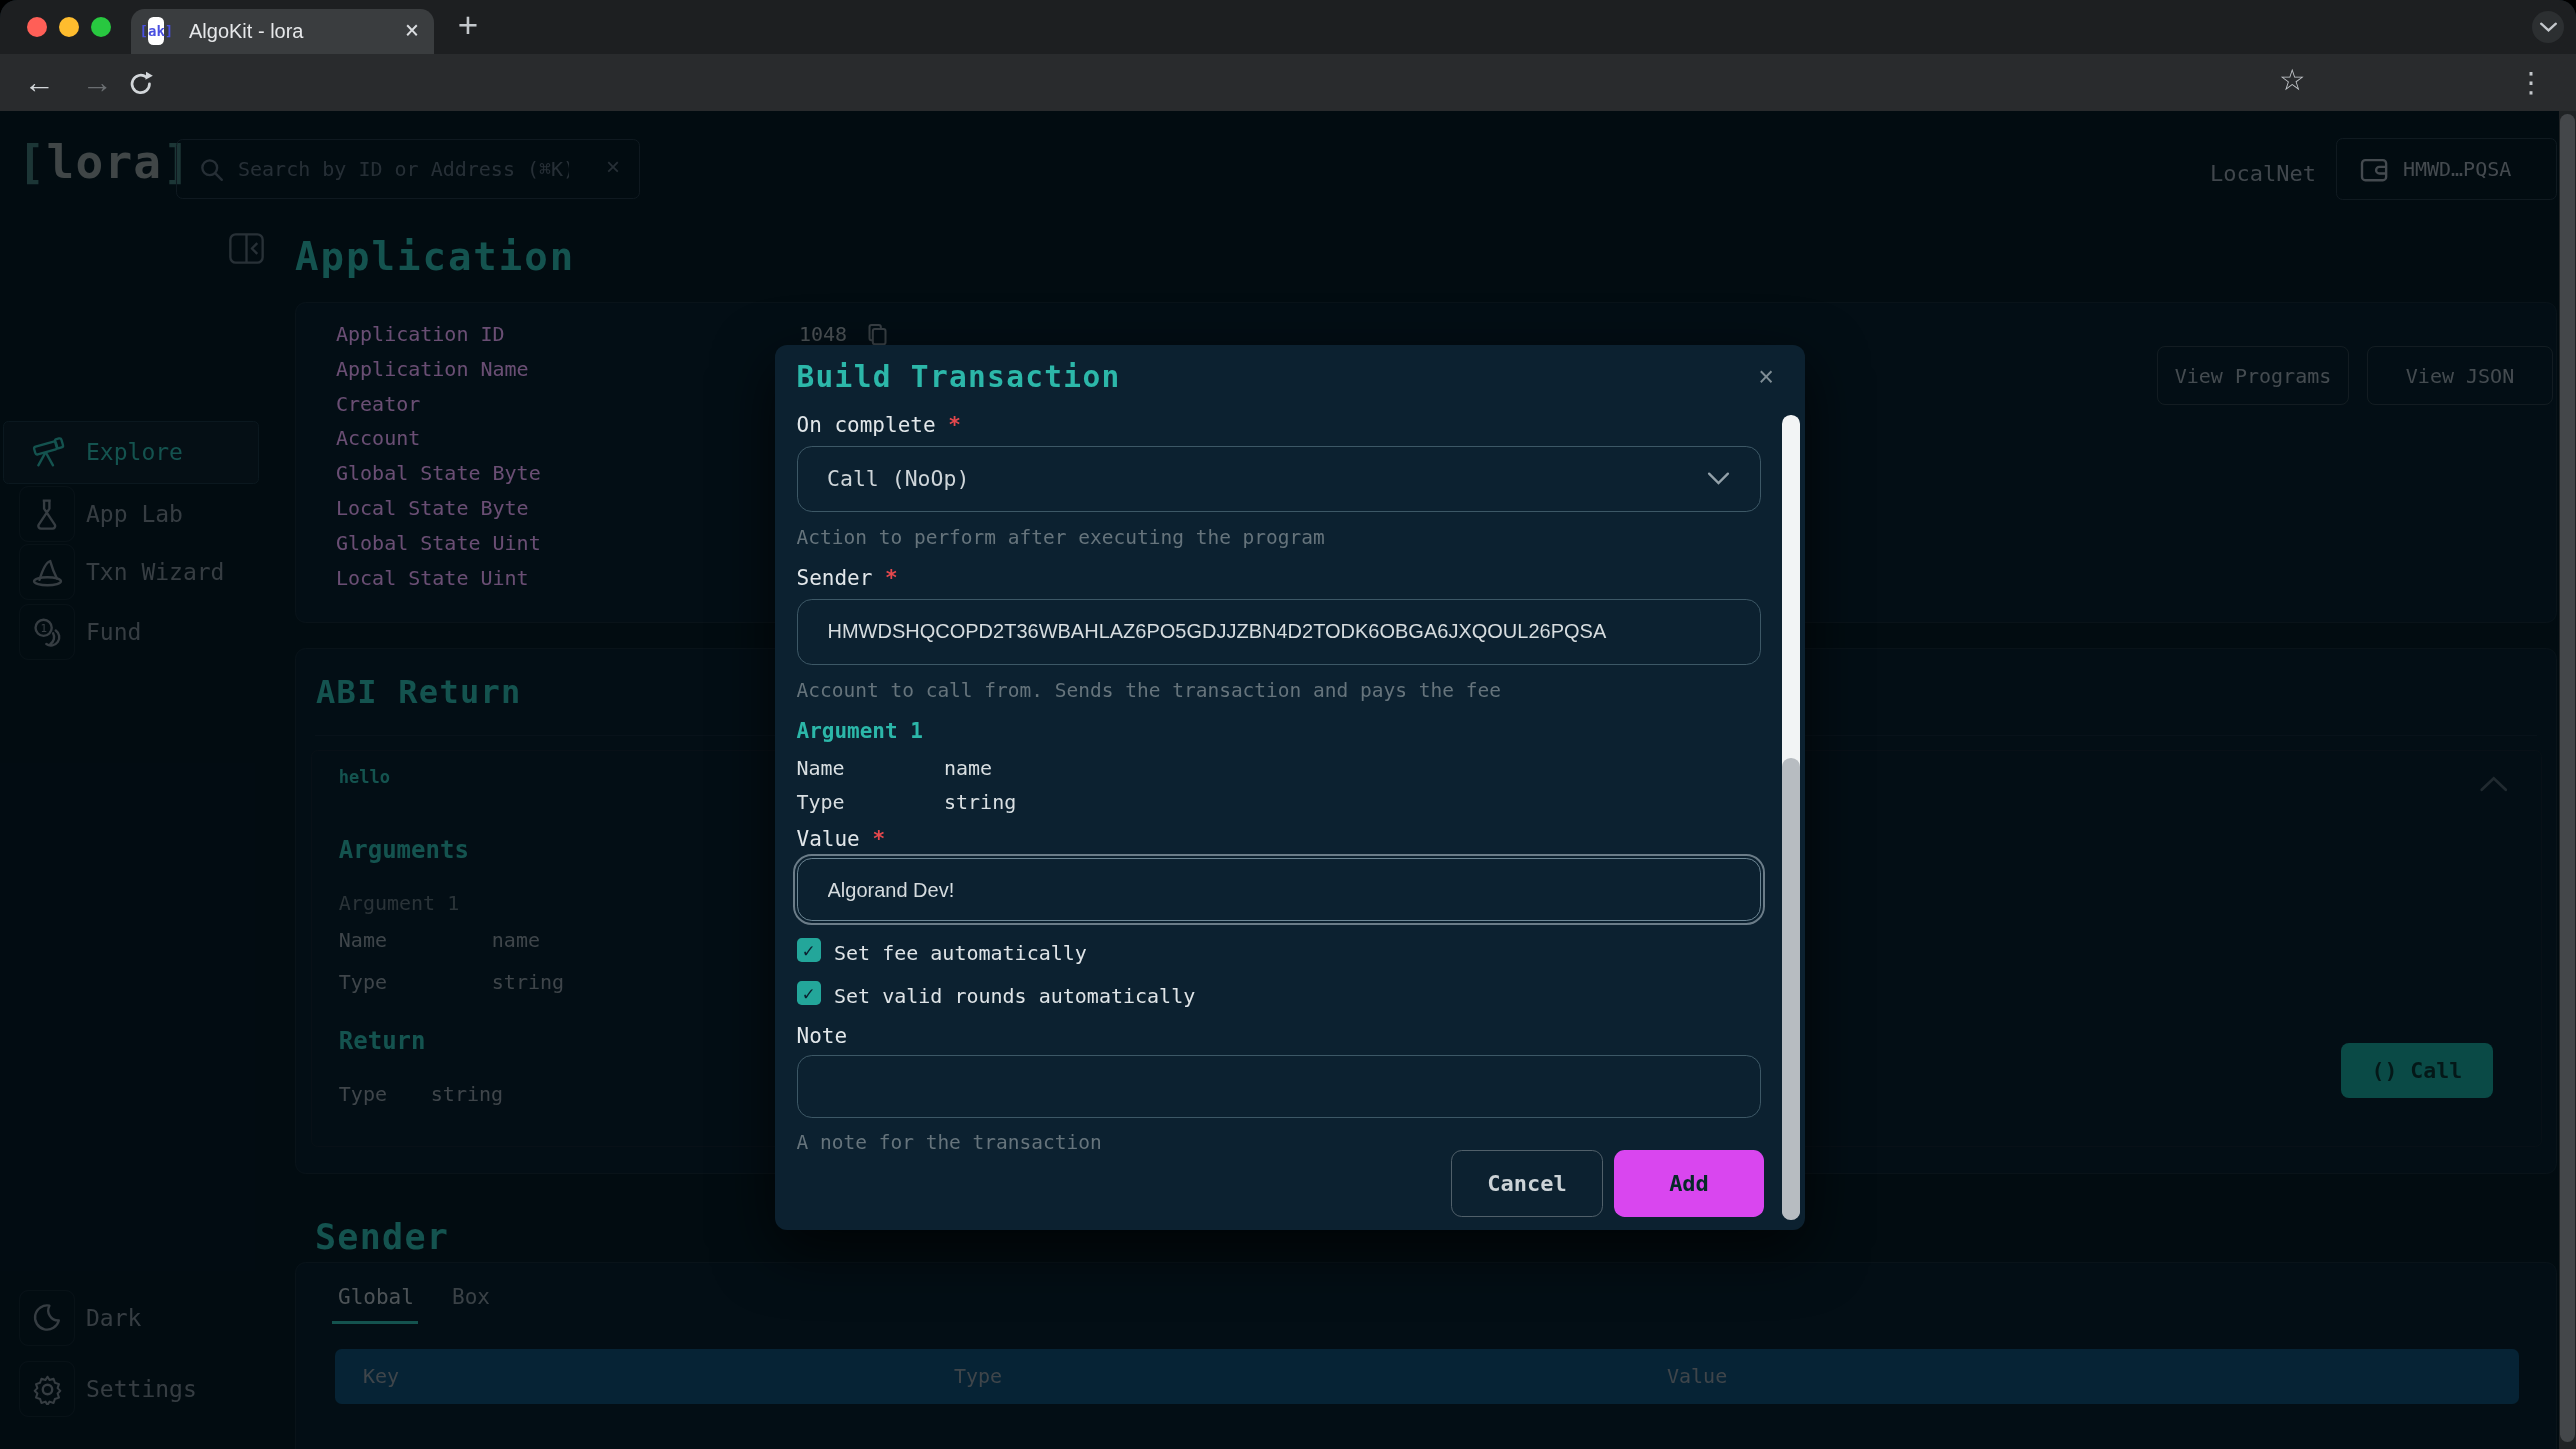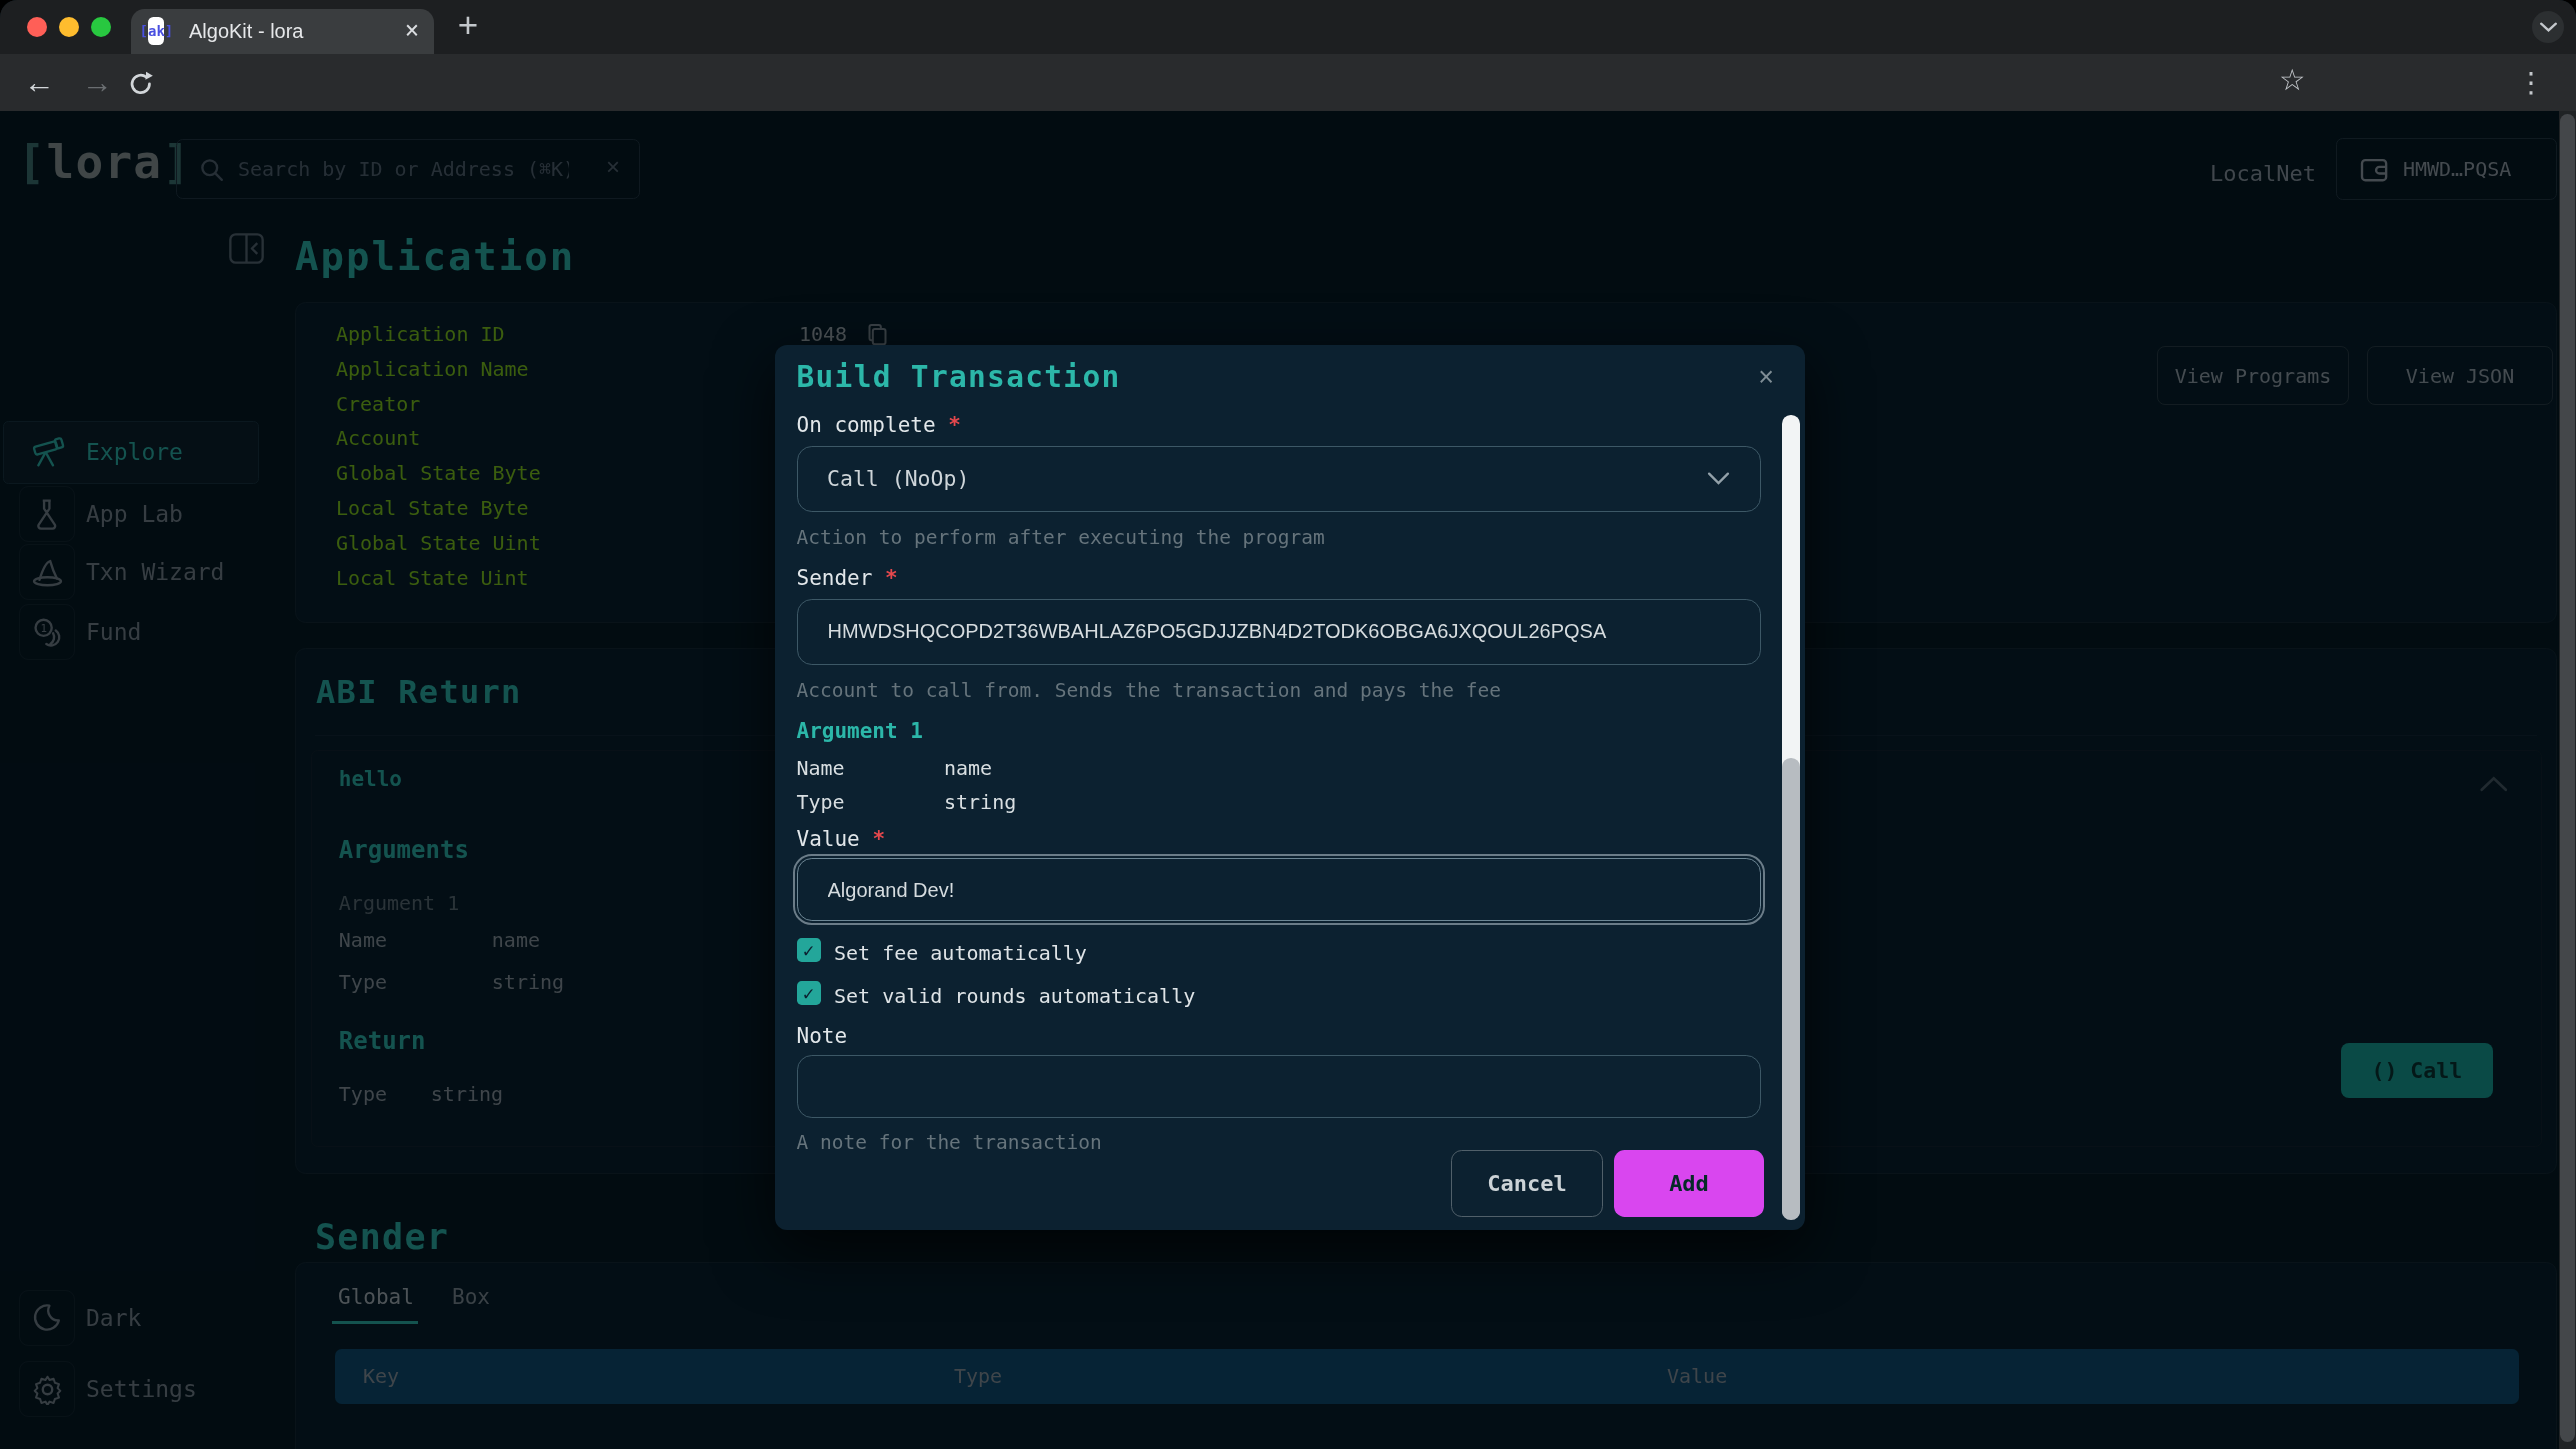--- a/index.html
+++ b/index.html
@@ -48,21 +48,21 @@
   #sidebar { position:absolute; left:0; top:94px; width:282px; bottom:0; }
   .side-iconbox { position:absolute; left:19px; width:56px; height:56px; border:1.3px solid rgba(140,160,170,0.10); border-radius:9.4px;
     display:flex; align-items:center; justify-content:center; }
   .side-label { position:absolute; left:86px; font-size:23px; color:#79858c; }
   #explore-row { position:absolute; left:2.7px; top:216px; width:256px; height:63px; background:#0a1c25; border:1.3px solid #17313c; border-radius:5.4px; }
 
   
   #page-title { position:absolute; left:295px; top:123px; font-size:39px; font-weight:bold; color:#2cb7a9; letter-spacing:2px; }
   #details-card { position:absolute; left:295px; top:191px; width:2262px; height:321px; background:#051b25; border:1.3px solid #13252f; border-radius:10.7px; }
   .drow { position:absolute; left:40px; height:31px; font-size:20px; white-space:nowrap; }
-  .drow .lab { display:inline-block; width:463px; color:#84cc16; }
+  .drow .lab { display:inline-block; width:463px; color:#f0abfc; }
   .drow .val { color:#aab3b8; }
   .linkval { color:#2cb7a9; text-decoration:underline; }
   .outline-btn { position:absolute; height:59px; border:1.3px solid #2a3a42; border-radius:8px; background:transparent;
     color:#9aa4ab; font-family:"DejaVu Sans Mono",monospace; font-size:20px; display:flex; align-items:center; justify-content:center; }
 
   #abi-card { position:absolute; left:295px; top:537px; width:2262px; height:526px; background:#051b25; border:1.3px solid #13252f; border-radius:10.7px; }
   #abi-divider { position:absolute; left:19px; top:86px; right:19px; height:1.3px; background:#122430; }
   #abi-inner { position:absolute; left:14.8px; top:101px; width:2231px; height:397px; border:1.3px solid #101f29; border-radius:6.7px; }
   #call-btn { position:absolute; left:2029px; top:292px; width:152px; height:55px; background:#16a294; border-radius:8px;
     color:#07312d; font-weight:bold; font-size:21.5px; display:flex; align-items:center; justify-content:center; }
@@ -276,21 +276,21 @@
       </div>
     </div>
 
     <div class="outline-btn" style="left:2157px;top:235px;width:192px">View Programs</div>
     <div class="outline-btn" style="left:2367px;top:235px;width:186px">View JSON</div>
 
     <div id="abi-card">
       <div class="abs teal" style="left:20px;top:24px;font-size:32px;font-weight:bold;letter-spacing:1.3px">ABI Return</div>
       <div id="abi-divider"></div>
       <div id="abi-inner">
-        <div class="abs teal" style="left:27px;top:16px;font-size:21px;font-weight:bold">hello</div>
+        <div class="abs teal" style="left:27px;top:16px;font-size:17px;font-weight:bold">hello</div>
         <svg class="abs" style="left:2167px;top:24px" width="29.5" height="17.4" viewBox="0 0 44 26">
           <polyline points="4,22 22,5 40,22" fill="none" stroke="#4a5a63" stroke-width="4" stroke-linecap="round"></polyline>
         </svg>
         <div class="abs teal" style="left:27px;top:85px;font-size:24px;font-weight:bold">Arguments</div>
         <div class="abs" style="left:27px;top:140px;font-size:20px;color:#5f6d74">Argument 1</div>
         <div class="abs glabel" style="left:27px;top:177px;font-size:20px;color:#8d979e">Name</div>
         <div class="abs" style="left:180px;top:177px;font-size:20px;color:#8d979e">name</div>
         <div class="abs glabel" style="left:27px;top:219px;font-size:20px;color:#8d979e">Type</div>
         <div class="abs" style="left:180px;top:219px;font-size:20px;color:#8d979e">string</div>
         <div class="abs teal" style="left:27px;top:276px;font-size:24px;font-weight:bold">Return</div>

